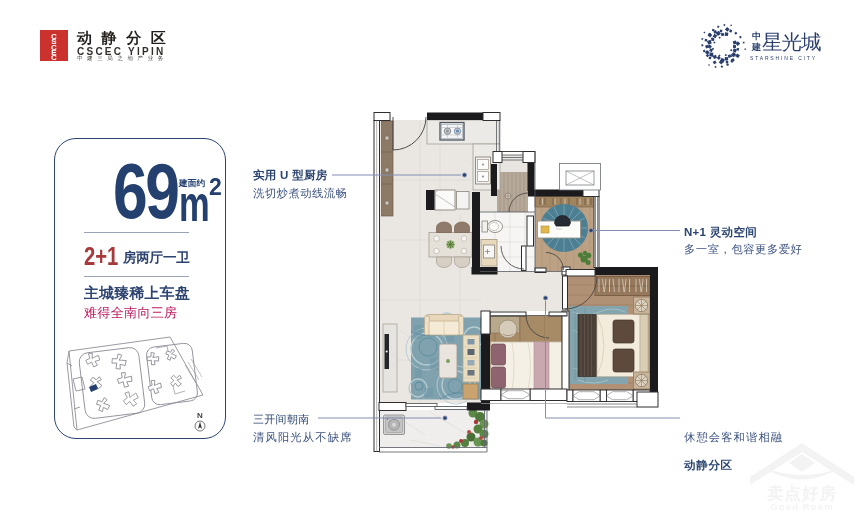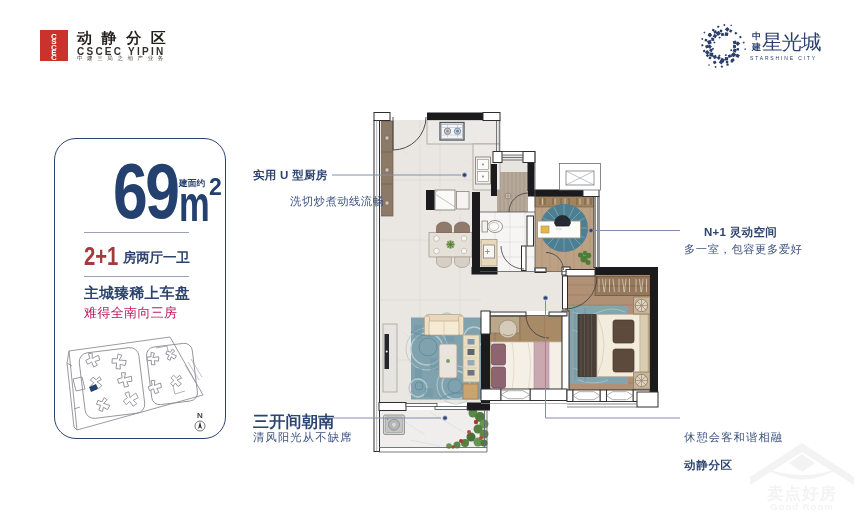--- a/index.html
+++ b/index.html
@@ -553,26 +553,26 @@
   </g>
   <g fill="#2d4470" stroke="#8d97b8" stroke-width="0.8">
     <circle cx="464.5" cy="175" r="2.1"></circle>
     <circle cx="591" cy="230.5" r="2.1"></circle>
     <circle cx="445" cy="418" r="2.1"></circle>
     <circle cx="545.5" cy="298" r="2.1"></circle>
   </g>
 </svg>
 
 <div class="abs" style="left:253px;top:167.5px;font-size:11.5px;font-weight:bold;color:#2c4570;letter-spacing:0.3px;white-space:nowrap;">实用 U 型厨房</div>
-<div class="abs" style="left:253px;top:194px;font-size:11.3px;color:#3d5380;letter-spacing:0.5px;white-space:nowrap;margin-left:37px;">洗切炒煮动线流畅</div>
-
-<div class="abs" style="left:684px;top:224.5px;font-size:11.5px;font-weight:bold;color:#2c4570;letter-spacing:0.3px;white-space:nowrap;margin-left:20px;">N+1 灵动空间</div>
+<div class="abs" style="left:253px;top:186px;font-size:11.3px;color:#3d5380;letter-spacing:0.5px;white-space:nowrap;">洗切炒煮动线流畅</div>
+
+<div class="abs" style="left:684px;top:224.5px;font-size:11.5px;font-weight:bold;color:#2c4570;letter-spacing:0.3px;white-space:nowrap;">N+1 灵动空间</div>
 <div class="abs" style="left:684px;top:241.8px;font-size:11.3px;color:#3d5380;letter-spacing:0.55px;white-space:nowrap;">多一室，包容更多爱好</div>
 
-<div class="abs" style="left:253px;top:411.8px;font-size:16px;font-weight:bold;color:#2c4570;letter-spacing:0.3px;white-space:nowrap;">三开间朝南</div>
+<div class="abs" style="left:253px;top:411.8px;font-size:11px;font-weight:normal;color:#2c4570;letter-spacing:0.3px;white-space:nowrap;">三开间朝南</div>
 <div class="abs" style="left:253px;top:430px;font-size:11.3px;color:#3d5380;letter-spacing:1.15px;white-space:nowrap;">清风阳光从不缺席</div>
 
 <div class="abs" style="left:684px;top:411.8px;font-size:11.5px;font-weight:bold;color:#2c4570;letter-spacing:0.7px;white-space:nowrap;margin-top:46px;">动静分区</div>
 <div class="abs" style="left:684px;top:430px;font-size:11.3px;color:#3d5380;letter-spacing:1.1px;white-space:nowrap;">休憩会客和谐相融</div>
 
 <svg class="abs" style="left:745px;top:440px;" width="115" height="91" viewBox="0 0 115 91">
   <g fill="#f3f3f4">
     <path d="M5 45 L57 12 L109 45 L109 37 L57 3 L5 37 Z"></path>
     <path d="M57 14 L70 23 L57 32 L44 23 Z"></path>
     <path d="M17 27 Q57 43 97 27 Q57 52 17 27 Z"></path>

